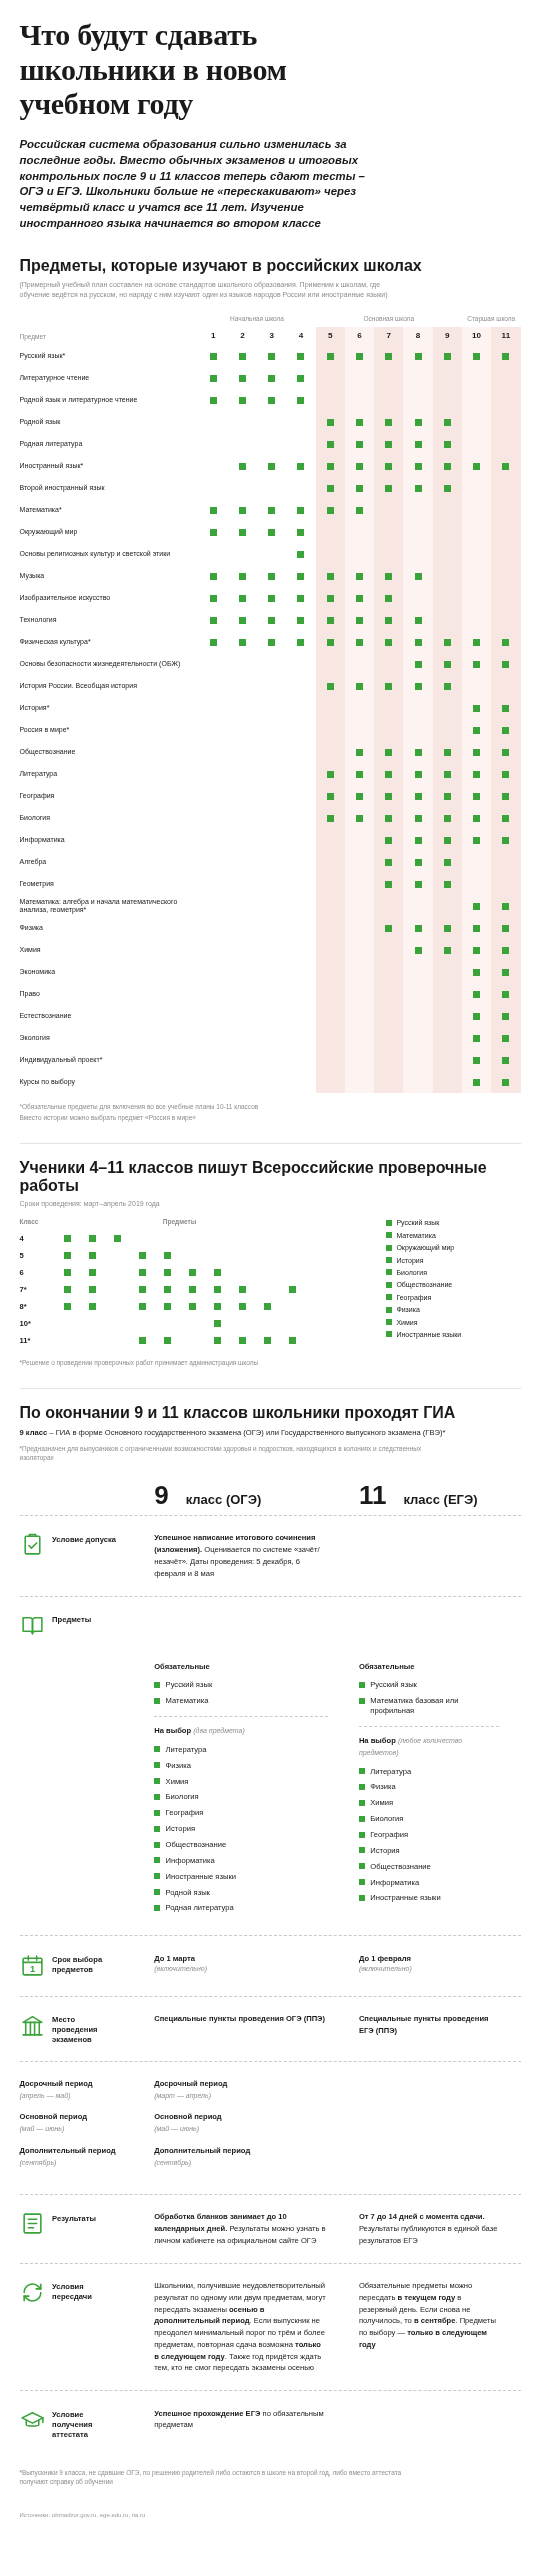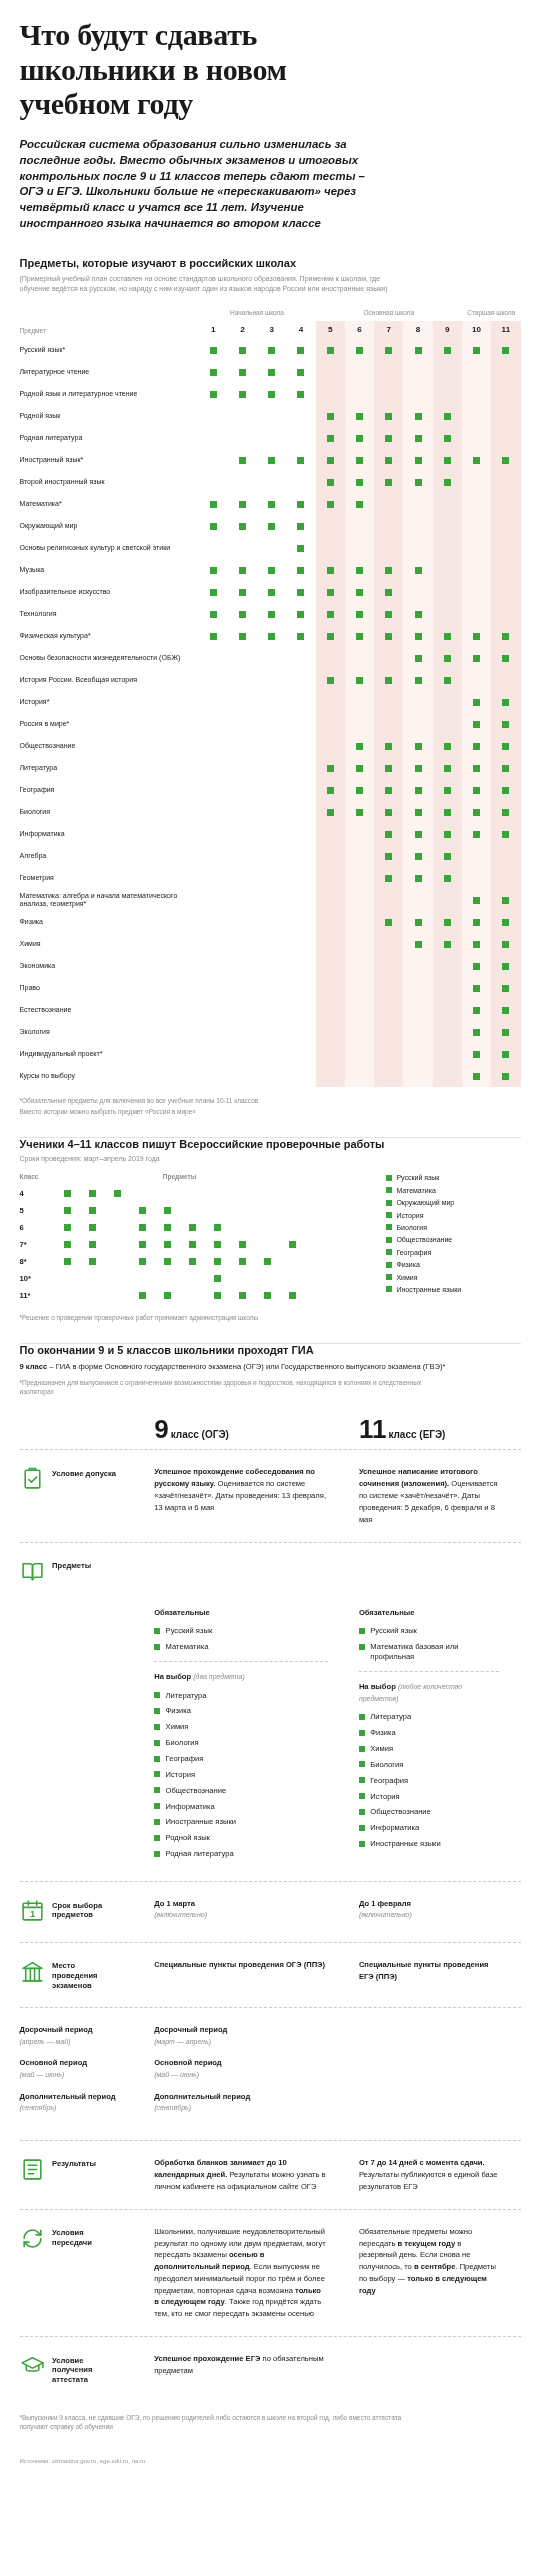--- a/index.html
+++ b/index.html
@@ -2,42 +2,42 @@
 <html style="font-size:8.7px"><head>
 <meta charset="utf-8">
 <style>
   * { box-sizing: border-box; }
   body { margin:0; background:#ffffff; color:#1a1a1a; font-family:"Liberation Sans", sans-serif; }
   .page { width:540px; min-height:2576px; padding:18.4px 19.5px 27px; background:#fff; }
 
   .title { font-family:"Liberation Serif", serif; font-weight:700; font-size:30px; line-height:1.14; margin:0 0 16.2px; max-width:303px; letter-spacing:-0.3px; }
   .intro { font-style:italic; font-weight:700; font-size:11.4px; line-height:1.38; max-width:368px; margin:12px 0 25px; }
 
-  h2.sec-title { font-size:11px; font-weight:700; margin:0 0 5.4px; }
+  h2.sec-title { font-size:16px; font-weight:700; margin:0 0 5.4px; }
   .note { font-size:7px; color:#8d8d8d; line-height:1.45; max-width:390px; margin:0 0 15px; }
   .footnote { font-size:6.5px; color:#8d8d8d; line-height:1.4; margin:2.2px 0 0; }
 
   
   .sgrid-row { display:grid; grid-template-columns:179px repeat(11, 1fr); align-items:stretch; }
   .sgroup-row { margin-bottom:3.2px; }
   .sgroup { font-size:6.5px; color:#8d8d8d; text-align:center; align-self:end; padding-bottom:1.1px; }
   .scolhdr { font-size:6.5px; color:#8d8d8d; align-self:end; padding-bottom:4.9px; }
   .snum { font-weight:700; font-size:8.1px; text-align:center; padding:4.9px 0; }
   .srow { min-height:22px; }
   .slabel { font-size:7px; line-height:1.2; padding:2.7px 7.6px 2.7px 0; display:flex; align-items:center; }
   .scell { display:flex; align-items:center; justify-content:center; }
   .pA { background:#f8e6e2; }
   .pB { background:#fdf3f0; }
   .plain { background:transparent; }
   .square { width:7px; height:7px; background:#3aa33a; flex:none; }
   .square.sm { width:6px; height:6px; }
   .subjects-footnotes { margin-top:8.7px; }
 
   
-  .topline { border-top:0.5px solid #e3e3e3; margin-top:20.6px; }
+  .topline { border-top:0.5px solid #e3e3e3; margin-top:20.6px; padding-top:15px; }
   .dates { font-size:7px; color:#8d8d8d; margin:0 0 10.8px; }
   .vpr-flex { display:flex; align-items:flex-start; }
   .vpr-grid { display:grid; grid-template-columns:35px repeat(10, 25px); }
   .vpr-hdr { margin-bottom:4.3px; }
   .vpr-class-hdr { font-size:6.5px; font-weight:700; color:#8d8d8d; }
   .vpr-subj-hdr { font-size:6.5px; font-weight:700; color:#8d8d8d; text-align:center; }
   .vpr-row { height:17px; }
   .vpr-class { font-weight:700; font-size:7.6px; display:flex; align-items:center; }
   .vpr-cell { display:flex; align-items:center; justify-content:center; }
   .vpr-legend { margin-left:auto; width:135px; display:flex; flex-direction:column; gap:5.4px; padding-top:1.1px; }
@@ -45,21 +45,21 @@
   .vpr-note { margin-top:9.7px; }
 
   
   .gia-intro { font-size:7.6px; line-height:1.5; margin:4px 0; }
   .gia-intro b { font-weight:700; }
   .gia-intro-note { margin:5.4px 0 14px; max-width:412px; }
   .gia-row { display:grid; grid-template-columns:125px 195px 1fr; column-gap:9.7px; padding:16.2px 0; border-top:0.5px dashed #c9c9c9; }
   .gia-head { border-top:none; padding:5.4px 0 7.6px; }
   .gia-colhead { display:flex; align-items:baseline; }
   .bignum { font-size:26px; font-weight:700; line-height:1; }
-  .headlbl { font-size:10px; font-weight:700; margin-left:2px; }
+  .headlbl { font-size:13px; font-weight:700; margin-left:17px; }
   .gia-label { display:flex; gap:7.6px; align-items:flex-start; }
   .gicon { color:#3aa33a; flex:none; }
   .gicon svg { width:25px; height:25px; stroke:currentColor; fill:none; stroke-width:1.5; stroke-linecap:round; stroke-linejoin:round; }
   .glabel { font-weight:700; font-size:7.6px; line-height:1.3; max-width:70px; padding-top:2.2px; }
   .gia-cell { font-size:7.6px; line-height:1.55; padding-right:21.7px; }
   .sub-label { font-weight:700; font-size:7.6px; margin-bottom:7.6px;margin-top:48px; }
   .choice-hdr { margin:9.7px 0 7.6px; padding-top:8.7px; border-top:0.5px dashed #c9c9c9; }
   .note-i { font-style:italic; color:#8d8d8d; font-weight:400; font-size:7px; }
   .subject-item { display:flex; gap:5.4px; align-items:flex-start; margin-bottom:6px; font-size:7.6px; line-height:1.3; }
   .subject-item .square { margin-top:1.6px; }
@@ -1124,21 +1124,21 @@
           <div class="legend-item">
             <span class="square sm"></span>
             <span>Иностранные языки</span>
           </div>
         </div>
     </div>
     <p class="footnote vpr-note">*Решение о проведении проверочных работ принимает администрация школы</p>
   </section>
 
   <section class="topline">
-    <h2 class="sec-title">По окончании 9 и 5 классов школьники проходят ГИА</h2>
+    <h2 class="sec-title">По окончании 9 и 11 классов школьники проходят ГИА</h2>
     <p class="gia-intro"><b>9 класс</b><span> – ГИА в форме Основного государственного экзамена (ОГЭ) или Государственного выпускного экзамена (ГВЭ)*</span></p>
     <p class="footnote gia-intro-note">*Предназначен для выпускников с ограниченными возможностями здоровья и подростков, находящихся в колониях и следственных изоляторах</p>
 
     <div class="gia-row gia-head">
       <div></div>
       <div class="gia-colhead">
         <span class="bignum">9</span>
         <span class="headlbl">класс (ОГЭ)</span>
       </div>
       <div class="gia-colhead">
@@ -1151,21 +1151,20 @@
       <div class="gia-label">
         <span class="gicon">
           <svg viewBox="0 0 24 24">
               <rect x="5" y="4" width="14" height="17" rx="1"></rect>
               <path d="M9 4V2.5h6V4"></path>
               <path d="M8.5 13l2.5 2.5 5-5"></path>
             </svg>
         </span>
         <span class="glabel">Условие допуска</span>
       </div>
-      <div class="gia-cell"><b>Успешное прохождение собеседования по русскому языку.</b> <span>Оценивается по системе «зачёт/незачёт». Даты проведения: 13 февраля, 13 марта и 6 мая</span></div>
       <div class="gia-cell"><b>Успешное написание итогового сочинения (изложения).</b> <span>Оценивается по системе «зачёт/незачёт». Даты проведения: 5 декабря, 6 февраля и 8 мая</span></div>
     </div>
 
     <div class="gia-row">
       <div class="gia-label">
         <span class="gicon">
           <svg viewBox="0 0 24 24">
               <path d="M3 4.5h6.5a2.5 2.5 0 0 1 2.5 2.5v13a2.5 2.5 0 0 0-2.5-2.5H3z"></path>
               <path d="M21 4.5h-6.5A2.5 2.5 0 0 0 12 7v13a2.5 2.5 0 0 1 2.5-2.5H21z"></path>
             </svg>

